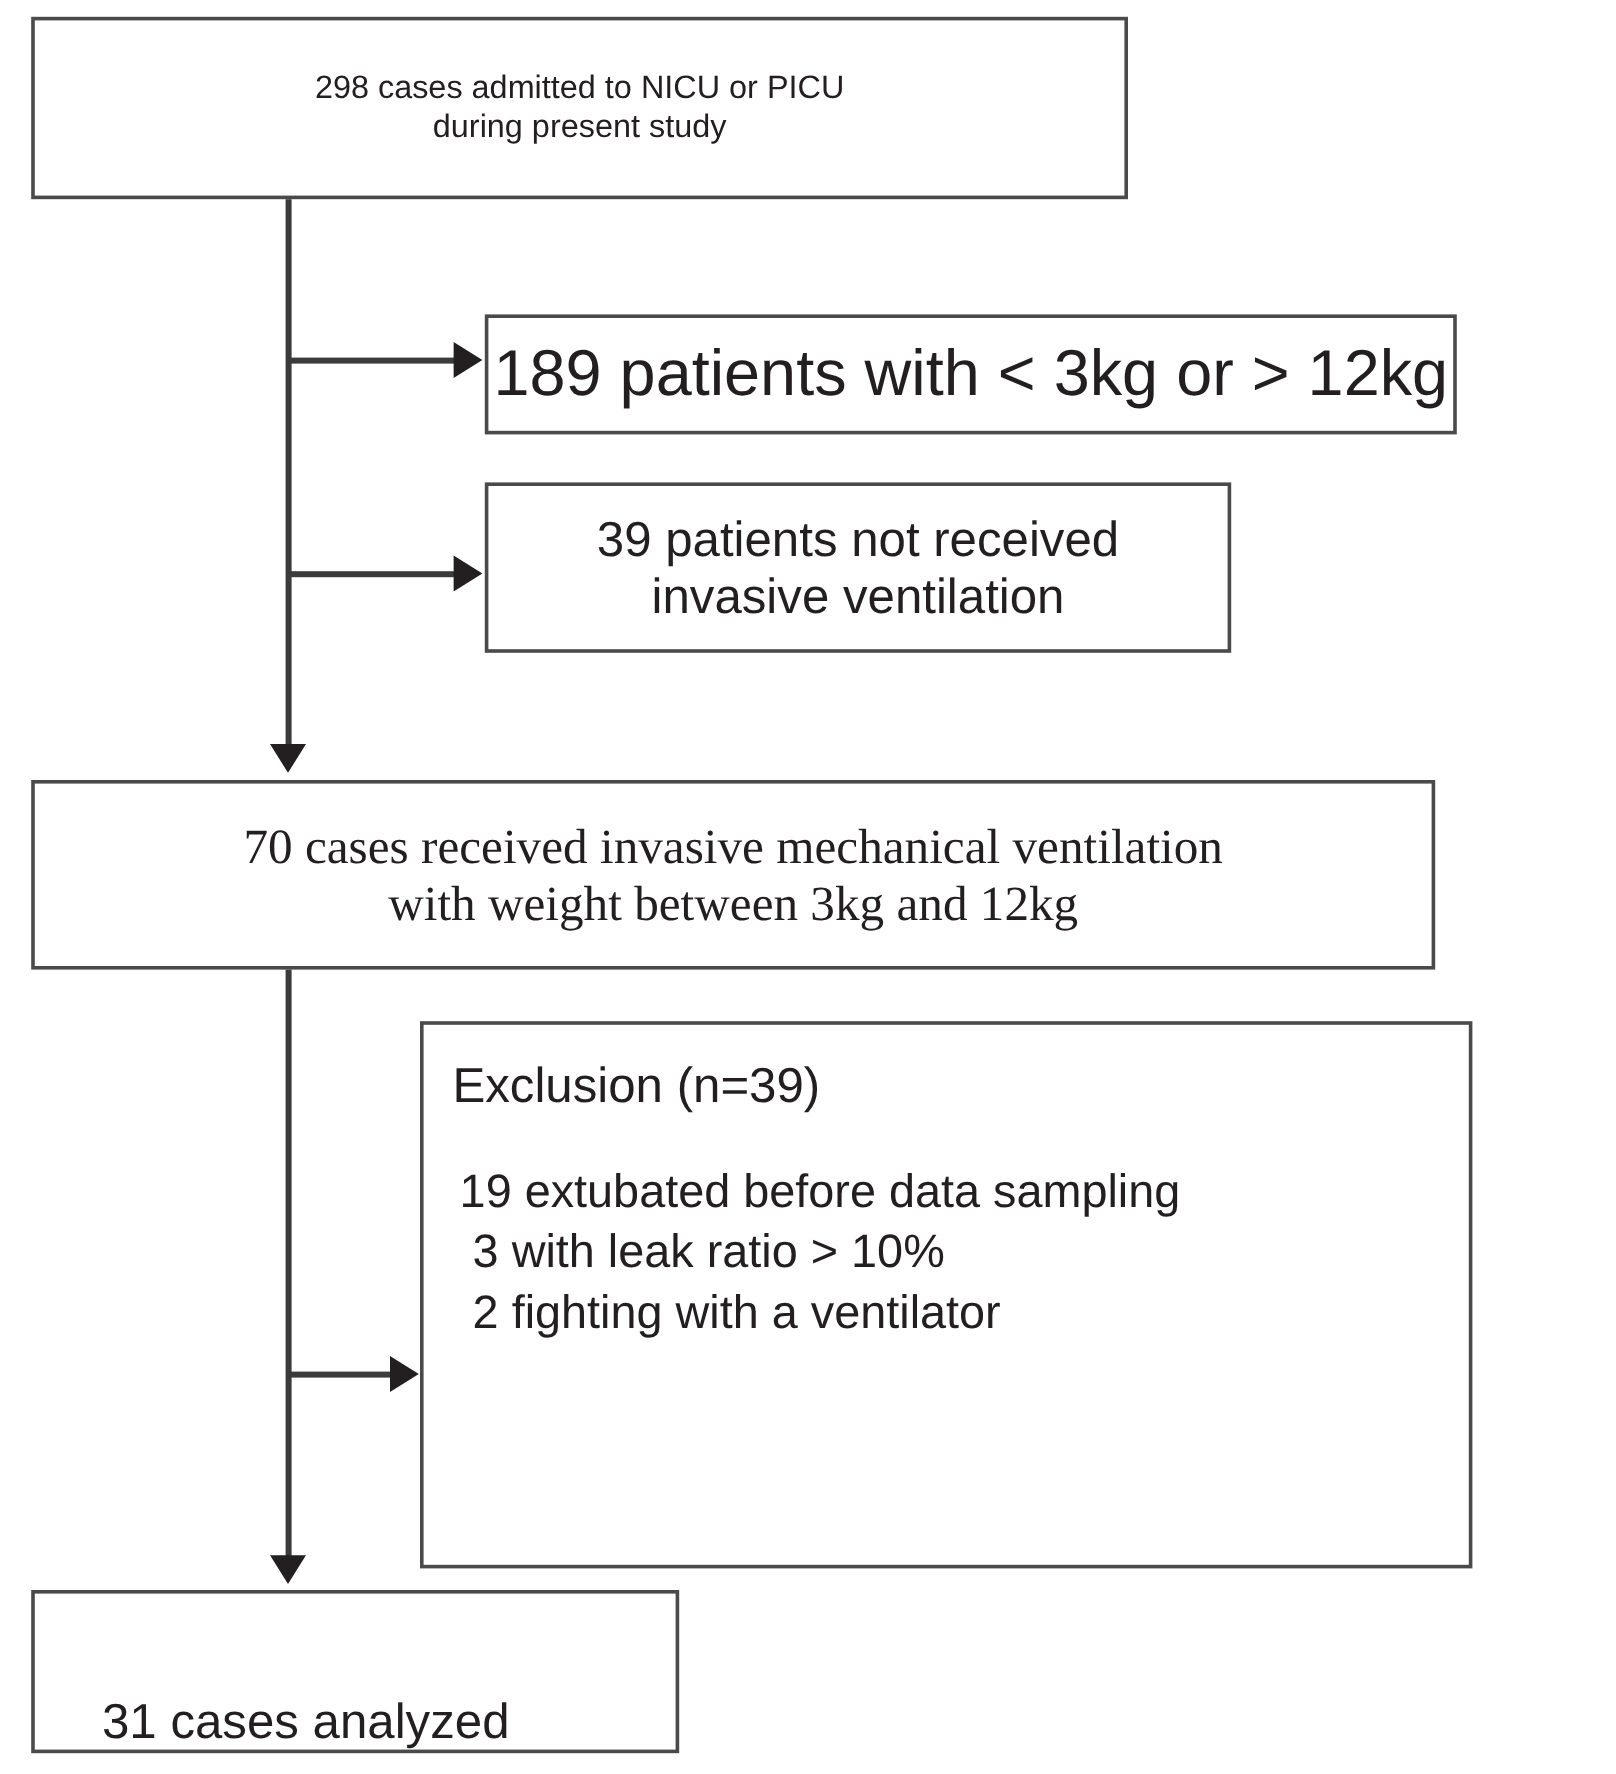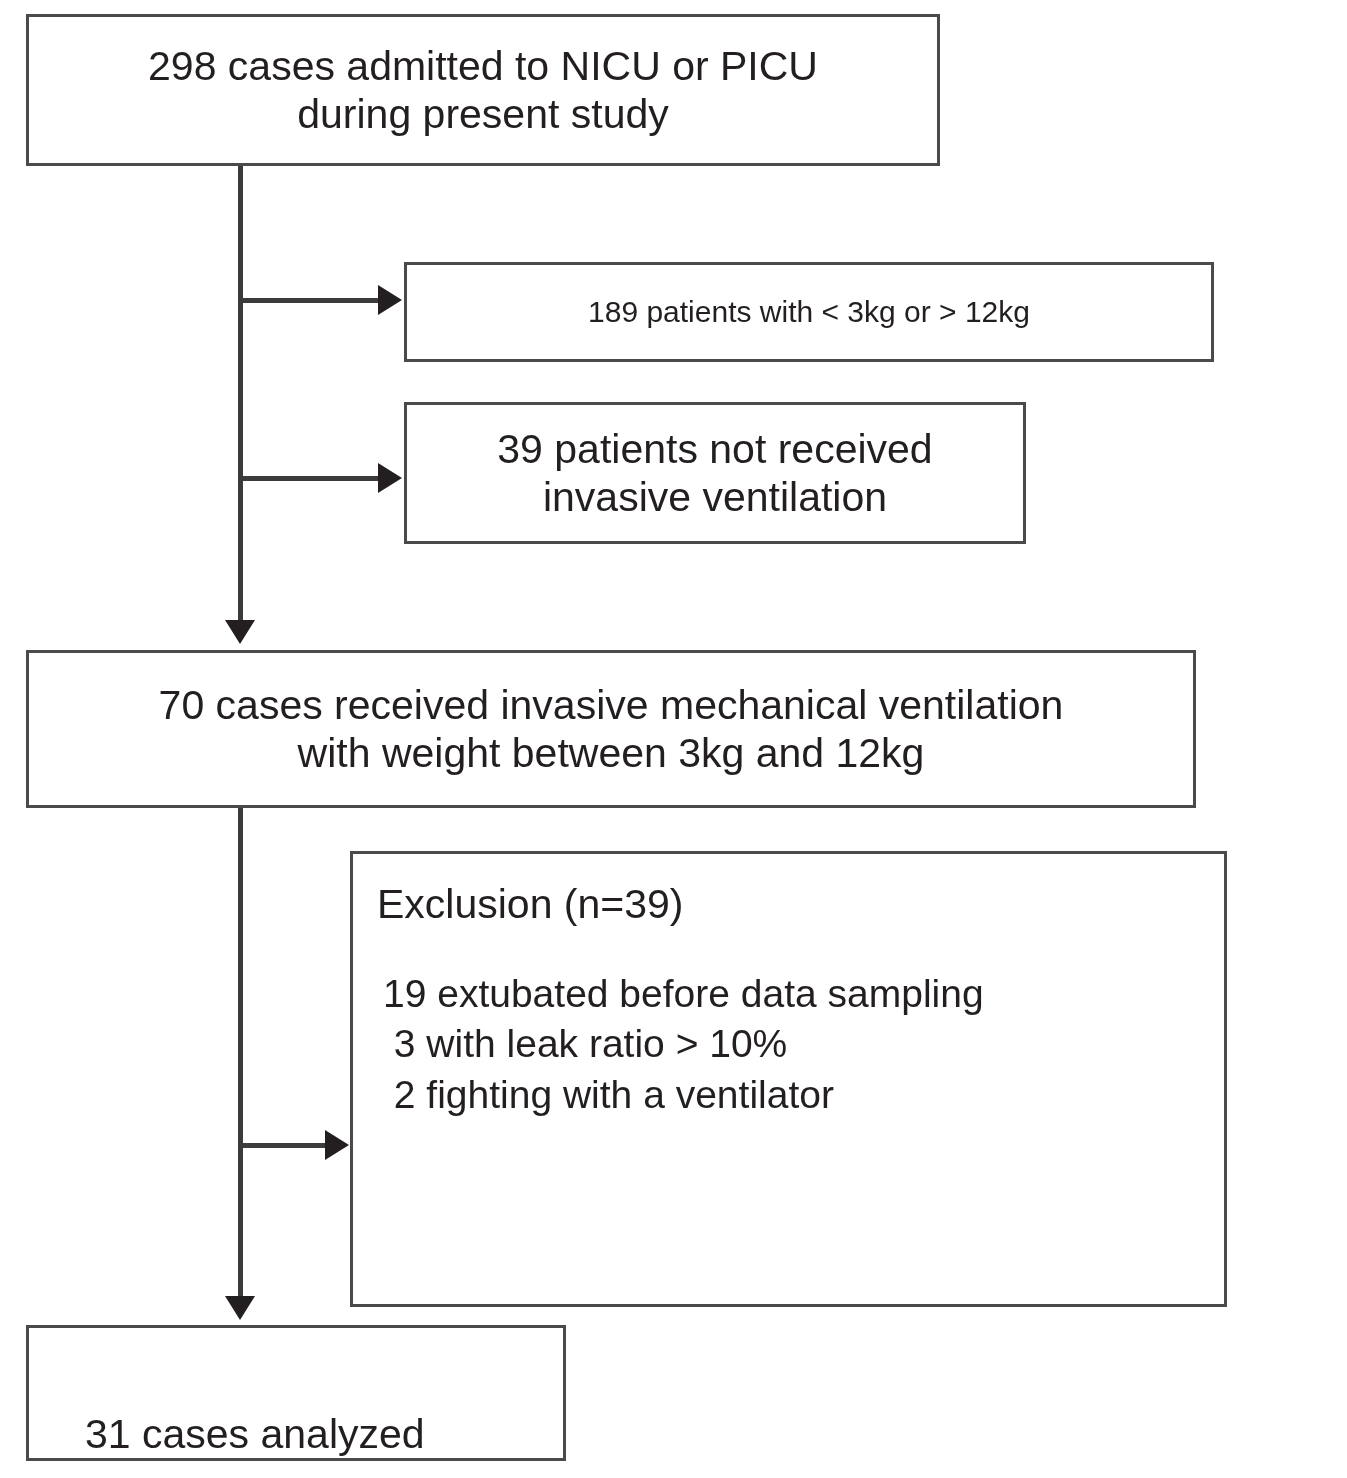--- a/index.html
+++ b/index.html
@@ -31,36 +31,36 @@
     text-align: center;
     line-height: 1.18;
     white-space: pre-line;
     color: #231f20;
   }
 
   
   #node-admitted {
     left: 26px;  top: 14px;  width: 914px;  height: 152px;
   }
-  #node-admitted .txt { font-size: 41px; }
+  #node-admitted .txt { font-size: 27px; }
 
   #node-weight-excluded {
     left: 404px; top: 262px; width: 810px; height: 100px;
   }
-  #node-weight-excluded .txt { font-size: 30px; }
+  #node-weight-excluded .txt { font-size: 54px; }
 
   #node-no-invasive {
     left: 404px; top: 402px; width: 622px; height: 142px;
   }
   #node-no-invasive .txt { font-size: 41px; }
 
   #node-received-mv {
     left: 26px;  top: 650px; width: 1170px; height: 158px;
   }
-  #node-received-mv .txt { font-size: 41px; }
+  #node-received-mv .txt { font-size: 41px; font-family: Liberation Serif, serif; }
 
   #node-exclusion {
     left: 350px; top: 851px; width: 877px; height: 456px;
     align-items: flex-start;
     justify-content: flex-start;
     padding: 26px 0 0 0;
     border-width: 3px;
   }
   #node-exclusion .excl-inner {
     width: 100%;

